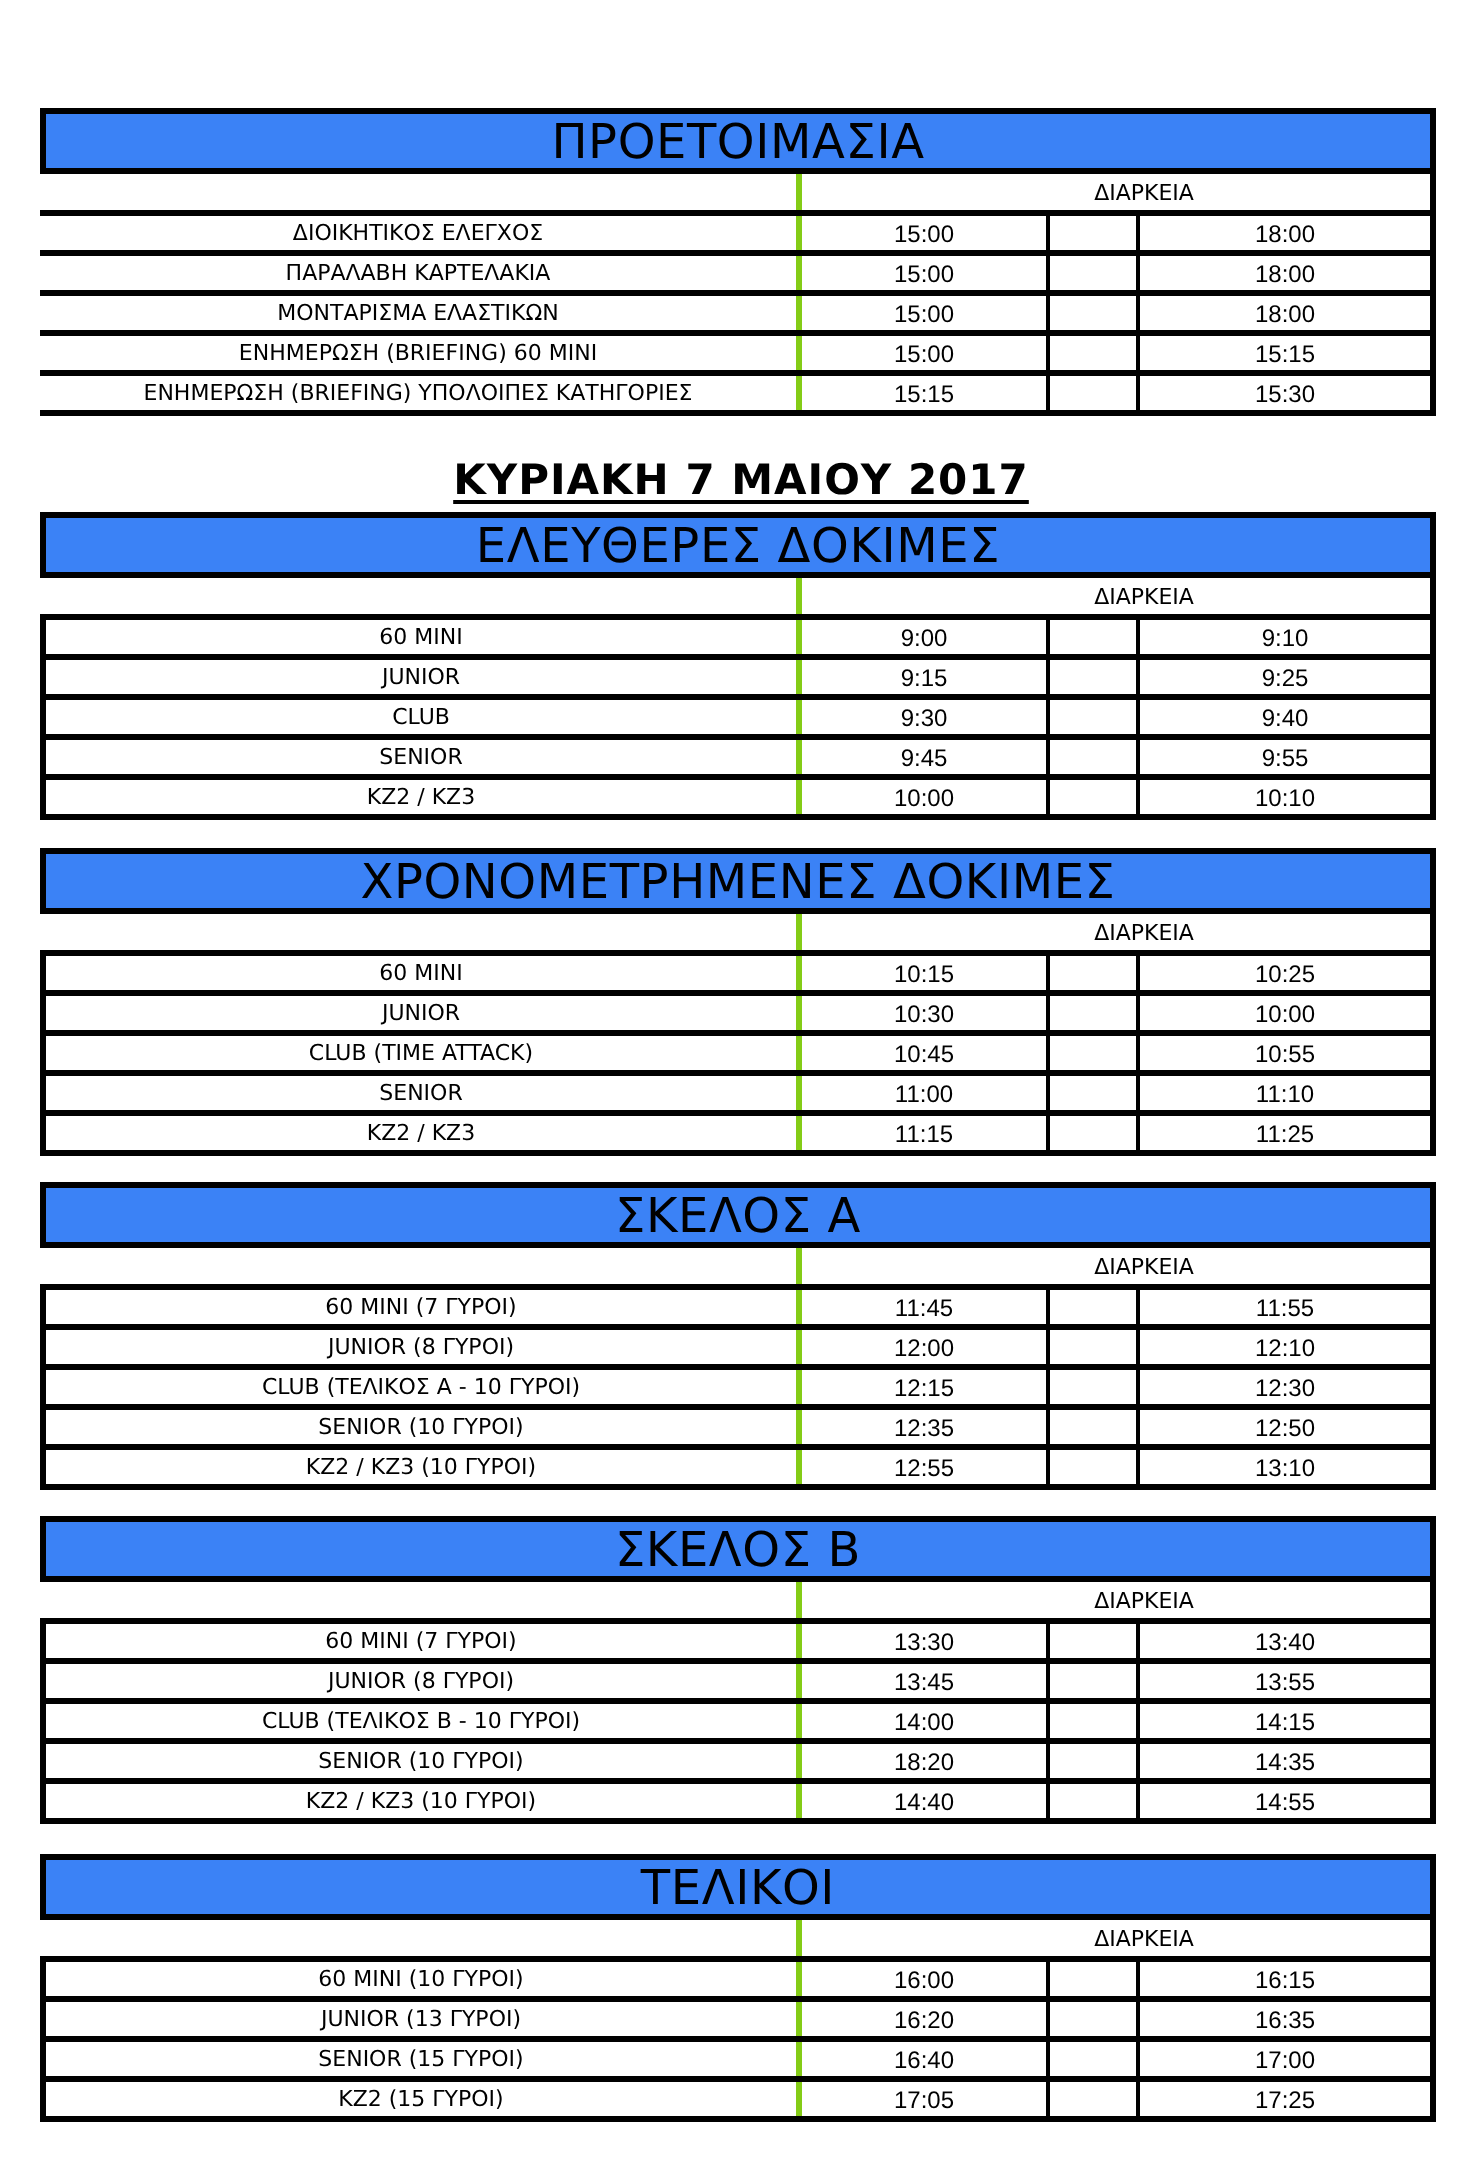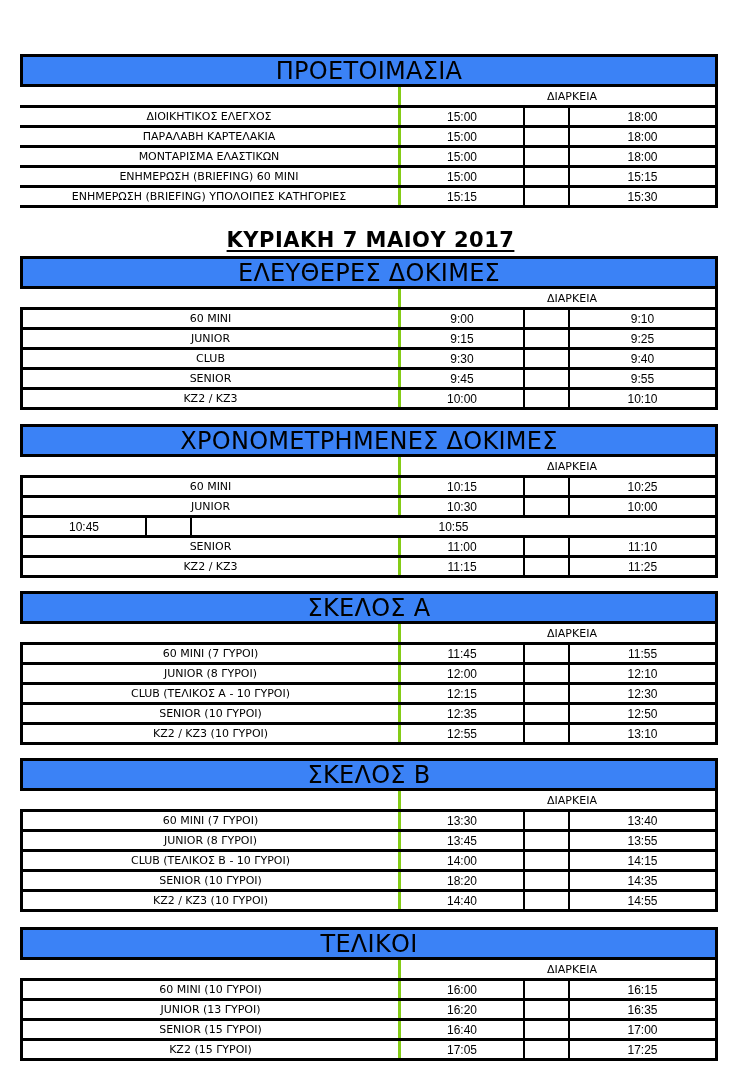--- a/index.html
+++ b/index.html
@@ -135,20 +135,21 @@
     <div class="cell c-mid"></div>
     <div class="cell c-end">10:25</div>
   </div>
   <div class="row">
     <div class="cell c-name">JUNIOR</div>
     <div class="cell c-start">10:30</div>
     <div class="cell c-mid"></div>
     <div class="cell c-end">10:00</div>
   </div>
   <div class="row">
+    <div class="cell c-name">CLUB (TIME ATTACK)</div>
     <div class="cell c-start">10:45</div>
     <div class="cell c-mid"></div>
     <div class="cell c-end">10:55</div>
   </div>
   <div class="row">
     <div class="cell c-name">SENIOR</div>
     <div class="cell c-start">11:00</div>
     <div class="cell c-mid"></div>
     <div class="cell c-end">11:10</div>
   </div>

